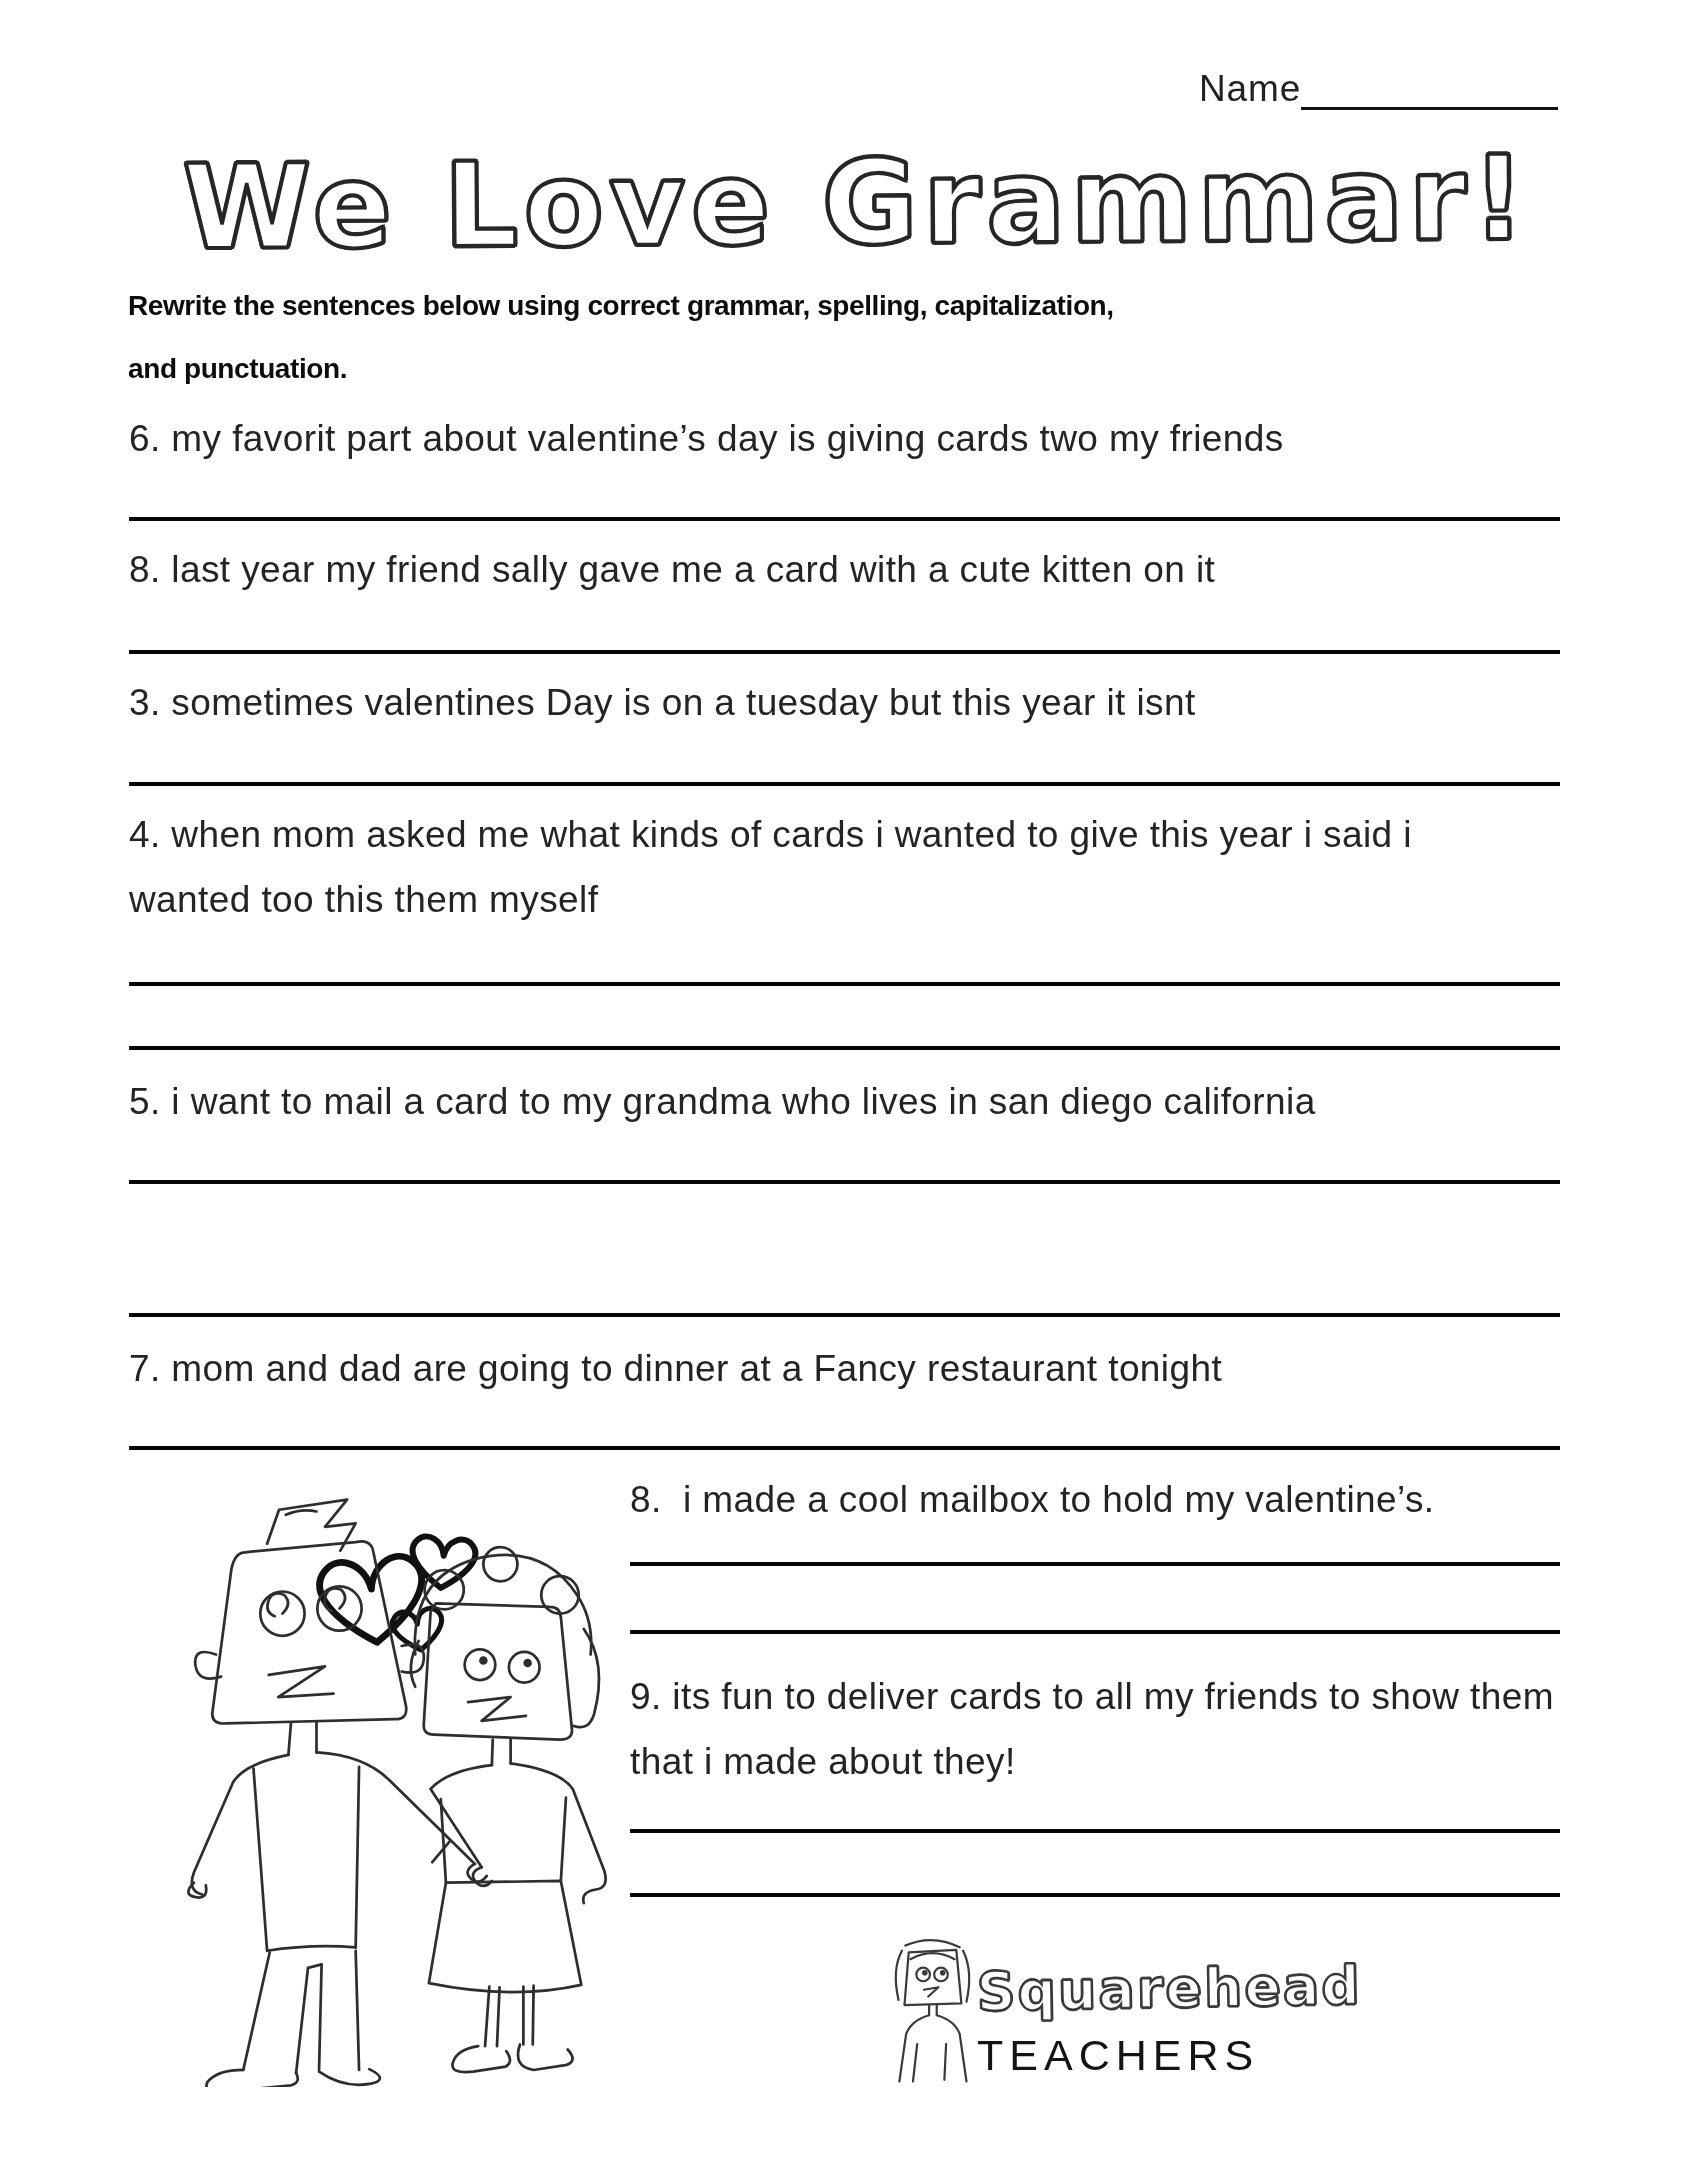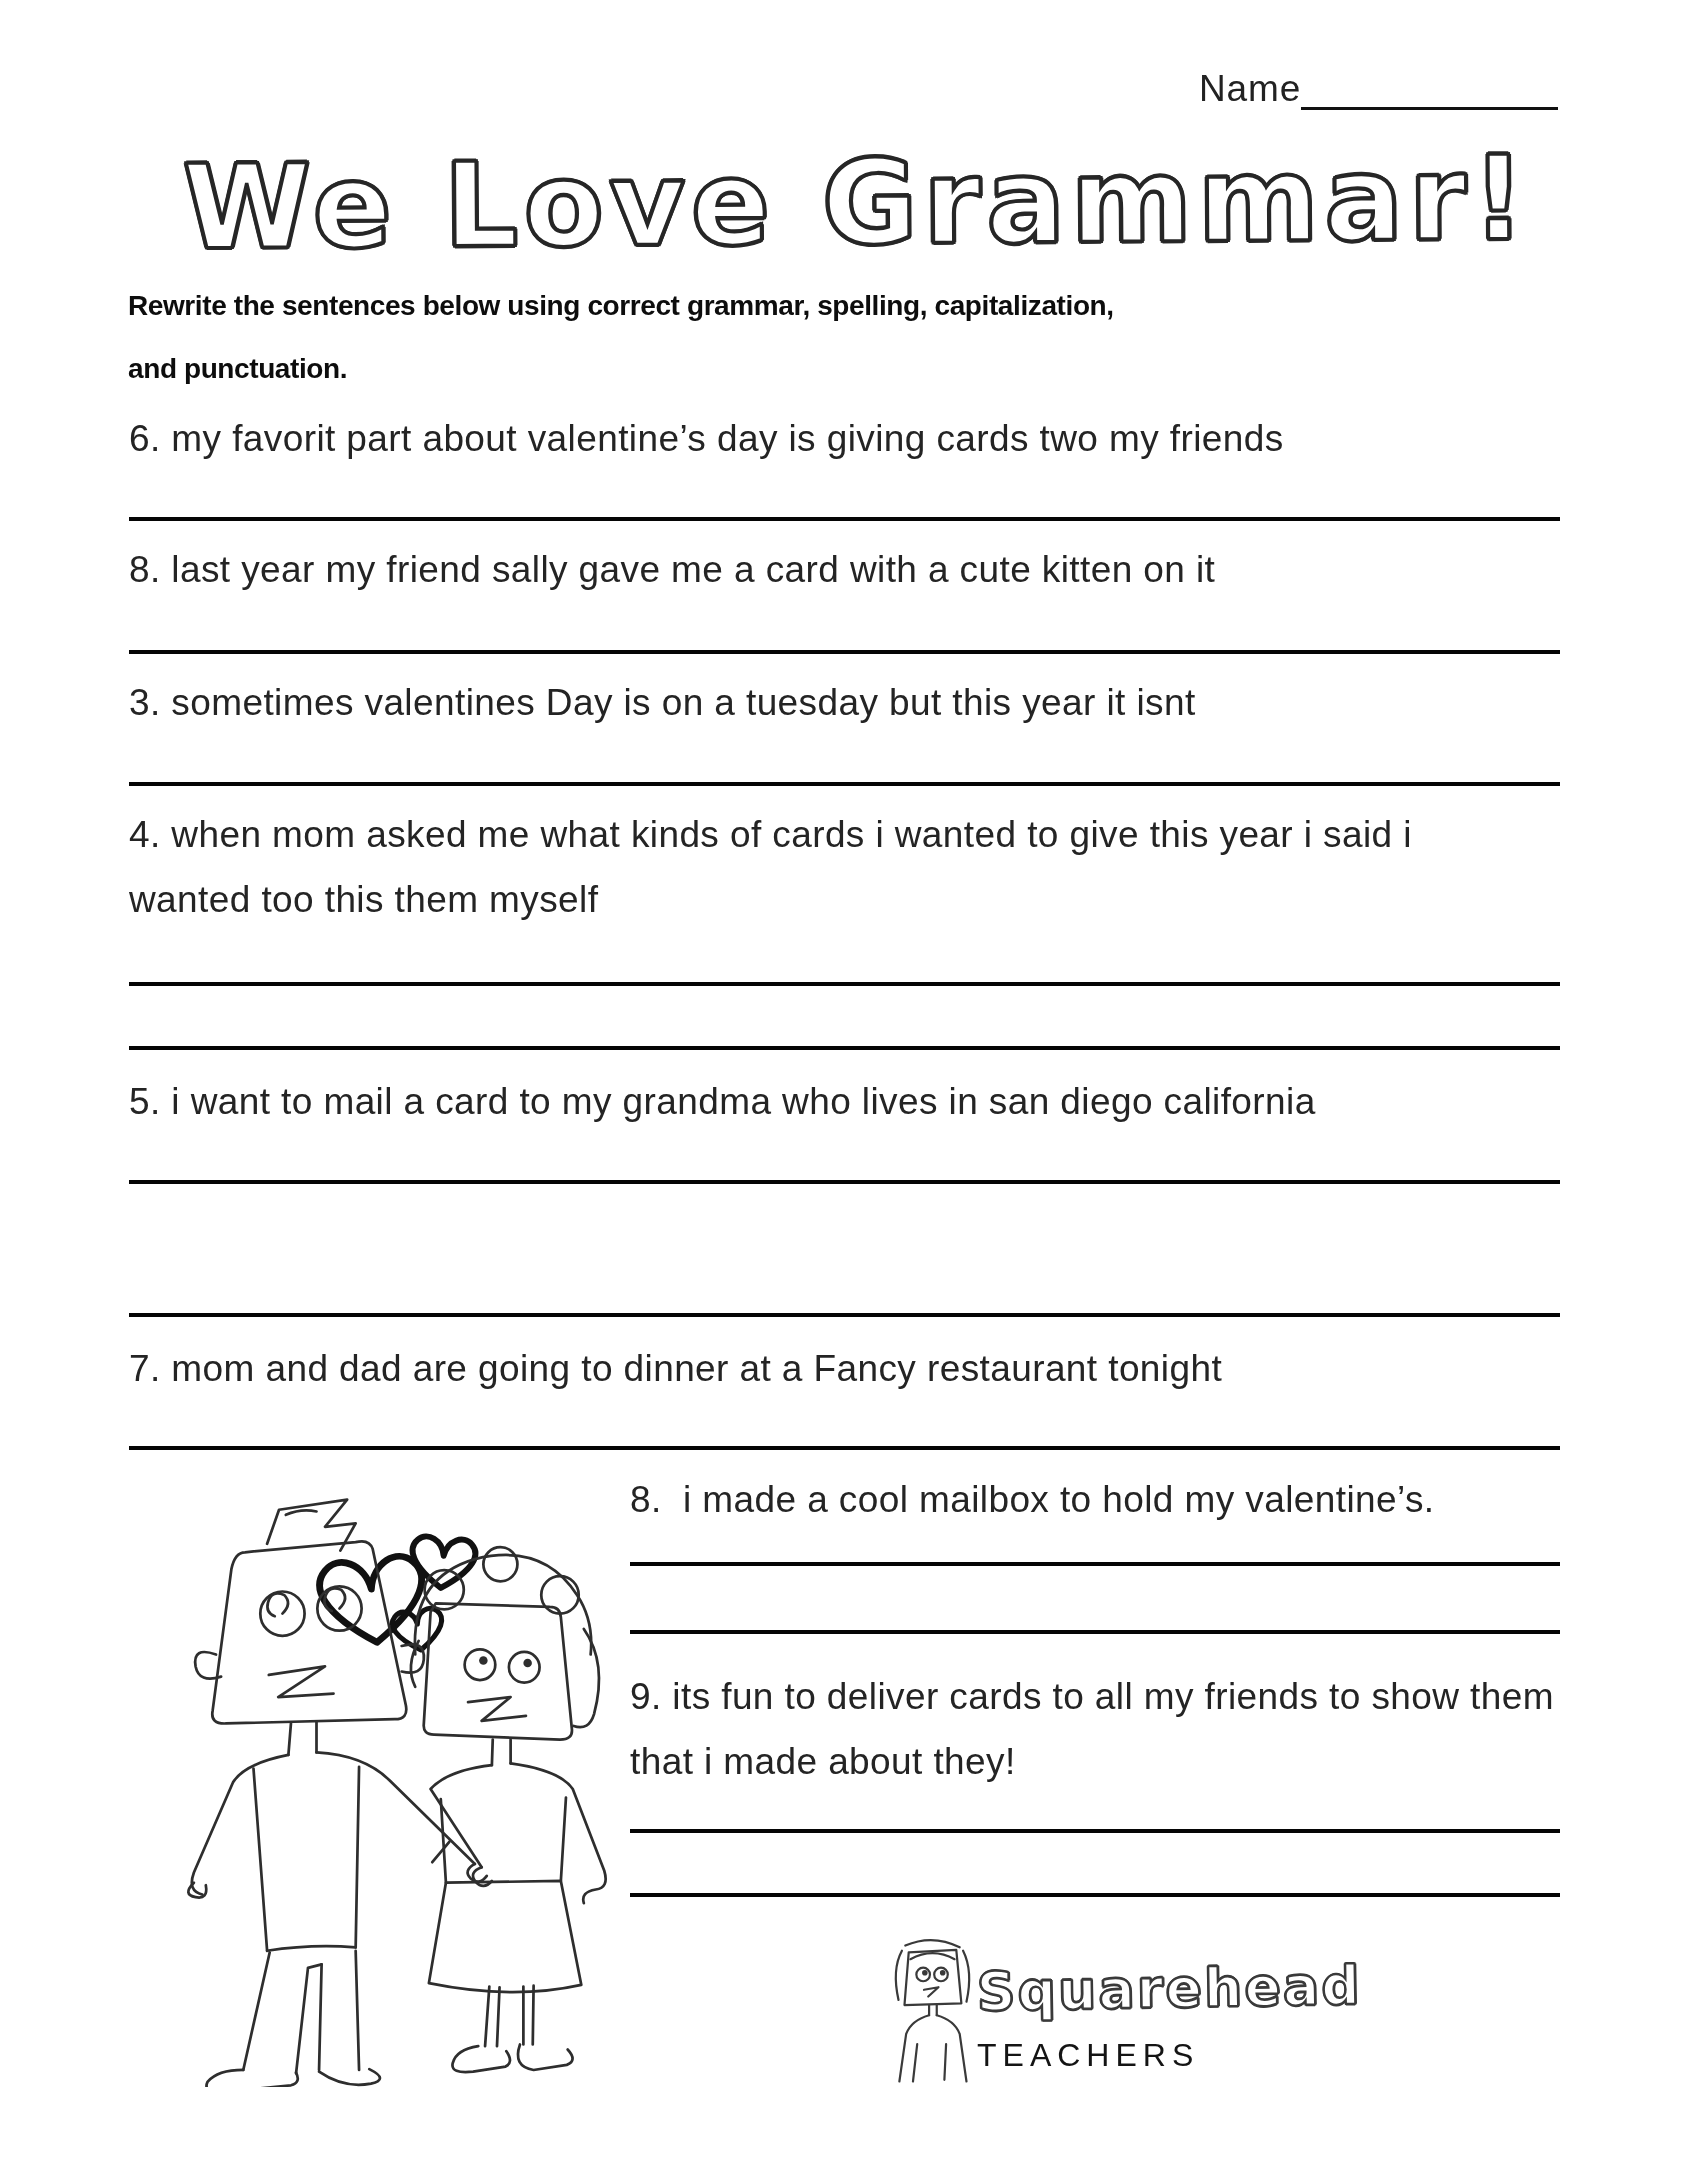--- a/index.html
+++ b/index.html
@@ -45,21 +45,21 @@
   .sketch-heavy{stroke:#111;fill:none;stroke-linecap:round;stroke-linejoin:round;}
   
   .logo{position:absolute;left:888px;top:1932px;display:flex;align-items:flex-start;}
   .logo-text{display:flex;flex-direction:column;padding-top:25.6px;}
   .brand-name{
     font-family:"DejaVu Sans",sans-serif;font-size:53px;font-weight:bold;letter-spacing:2.6px;
     color:#fff;-webkit-text-stroke:2.1px #3a3a3a;
     text-shadow:1.7px 0 0 #3a3a3a,-1.7px 0 0 #3a3a3a,0 1.7px 0 #3a3a3a,0 -1.7px 0 #3a3a3a;
     transform:rotate(-1deg);white-space:nowrap;
   }
-  .brand-sub{font-size:32px;letter-spacing:6px;color:#141414;margin-top:18px;font-weight:500;}
+  .brand-sub{font-size:43px;letter-spacing:6px;color:#141414;margin-top:12px;font-weight:500;}
 </style>
 </head>
 <body>
 
 <div class="page">
 
   <div class="name-row">
     <span class="name-label">Name</span>
       <span class="name-line"></span>
   </div>

